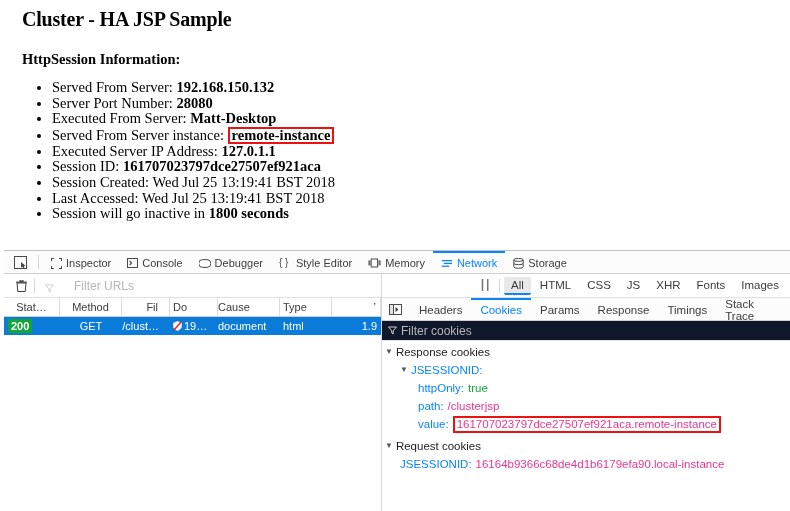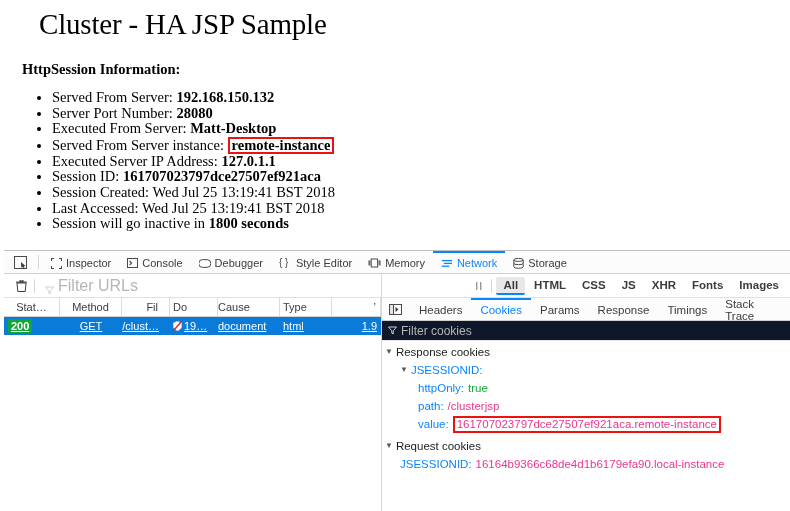--- a/index.html
+++ b/index.html
@@ -12,23 +12,23 @@
   body { font-family: "Liberation Sans", sans-serif; }
 
   
   .page {
     padding: 4px 0 0 22px;
     font-family: "Liberation Serif", serif;
     color: #000;
     height: 250px;
   }
   .page-title {
-    font-size: 29px;
-    font-weight: normal;
-    margin: 4px 0 0 17px;
+    font-size: 20px;
+    font-weight: bold;
+    margin: 4px 0 0 0;
     letter-spacing: -0.2px;
   }
   .section-heading {
     font-size: 14.5px;
     font-weight: bold;
     margin: 20px 0 0 0;
   }
   ul.info-list {
     margin: 12px 0 0 0;
     padding-left: 30px;
@@ -111,35 +111,35 @@
   .net-left {
     width: 378px;
     display: flex;
     align-items: center;
     padding-left: 8px;
     height: 100%;
     border-right: 1px solid #d7d7d7;
   }
   .trash-btn { width: 18px; height: 18px; display:flex; align-items:center; justify-content:center;}
   .filter-urls {
-    display: flex; align-items: flex-end; gap: 4px;
+    display: flex; align-items: flex-end; gap: 20px;
     color: #b6b6b6;
-    font-size: 16px;
+    font-size: 12px;
     padding-left: 6px;
   }
   .net-right {
     flex: 1;
     display: flex;
     align-items: center;
     justify-content: flex-end;
     padding-right: 8px;
     gap: 0px;
     height: 100%;
   }
-  .pause-btn { padding: 0 8px; color:#777; letter-spacing:1px; font-size:11px;}
+  .pause-btn { padding: 0 8px; color:#777; letter-spacing:1px; font-size:16px;}
   .f-sep { width:1px; height:14px; background:#d7d7d7; }
   .fbtn {
     padding: 2px 7px;
     color: #3c3c3c;
     font-size: 11.5px;
     border-radius: 2px;
     border-bottom: 2px solid transparent;
   }
   .fbtn.sel {
     background: #e8e8e8;
@@ -173,21 +173,20 @@
     white-space: nowrap;
   }
   .tr-row {
     display: flex;
     height: 18px;
     min-height: 18px;
     background: #0a7bd8;
     color: #fff;
     font-size: 11px;
     align-items: center;
-    text-decoration: underline;
   }
   .td {
     display: flex; align-items: center;
     overflow: hidden;
     white-space: nowrap;
     height: 100%;
   }
   .status-badge {
     background: #12a63a;
     color: #fff;
@@ -379,21 +378,21 @@
           <svg width="9" height="9" viewBox="0 0 9 9">
               <path d="M0.5 1 h8 L5.2 4.8 v3.2 L3.8 7 V4.8 Z" fill="none" stroke="#cfcfcf"></path>
             </svg>
         </span>
         <span>Filter URLs</span>
       </div>
     </div>
     <div class="net-right">
       <span class="pause-btn">II</span>
       <span class="f-sep"></span>
-      <span id="filter-btns" style="display:flex;align-items:center;gap:2px;padding-left:4px;font-weight:bold;">
+      <span id="filter-btns" style="display:flex;align-items:center;gap:2px;padding-left:4px;">
           <span class="fbtn sel">All</span>
           <span class="fbtn">HTML</span>
           <span class="fbtn">CSS</span>
           <span class="fbtn">JS</span>
           <span class="fbtn">XHR</span>
           <span class="fbtn">Fonts</span>
           <span class="fbtn">Images</span>
         </span>
     </div>
   </div>

